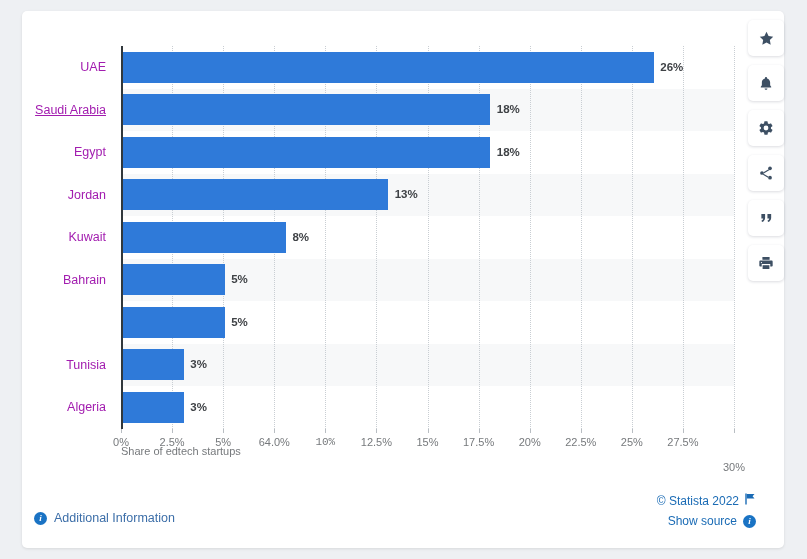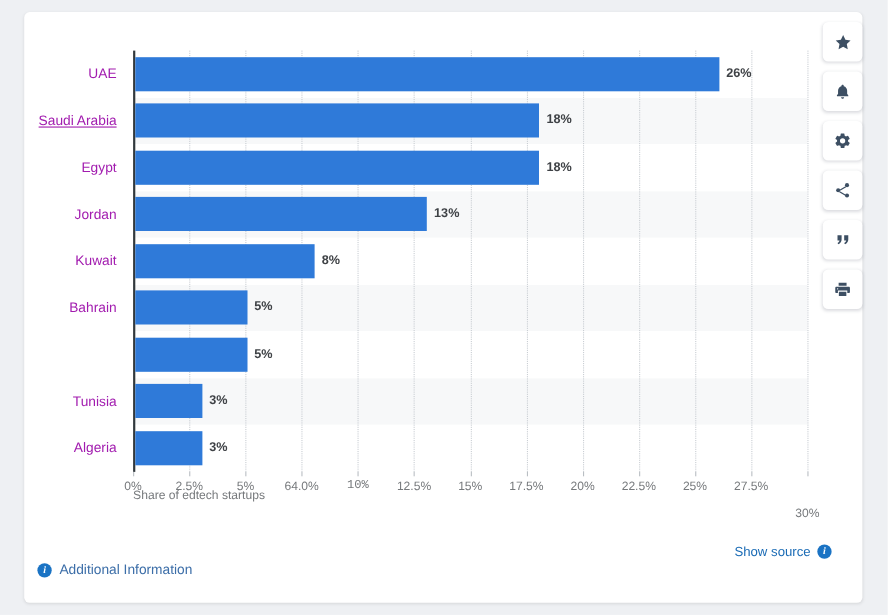--- a/index.html
+++ b/index.html
@@ -317,20 +317,29 @@
       </div>
     <div id="xaxis-title">Share of edtech startups</div>
   </div>
 
   <div class="footer-left">
     <span class="info-circle">i</span>
     <span>Additional Information</span>
   </div>
 
   <div class="footer-right">
+    <div class="copyright-row">
+      <span>© Statista 2022</span>
+      <span>
+        <svg width="11" height="12" viewBox="0 0 11 12">
+            <path d="M1 0.5 L1 11.5" stroke="#1a6bb5" stroke-width="1.4"></path>
+            <path d="M1.8 1 L9.5 1 L7.6 3.2 L9.5 5.6 L1.8 5.6 Z" fill="#1a6bb5"></path>
+          </svg>
+      </span>
+    </div>
     <div class="showsource-row">
       <span>Show source</span>
       <span class="info-circle">i</span>
     </div>
   </div>
 </div>
 
 <div id="side-toolbar">
     <div class="tool-btn" title="Favorite">
       <span>

